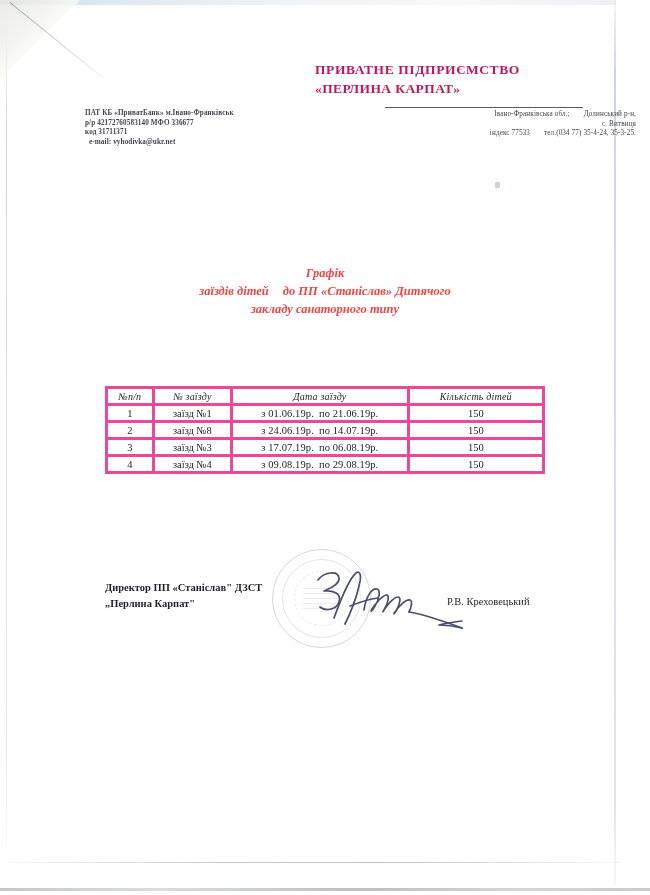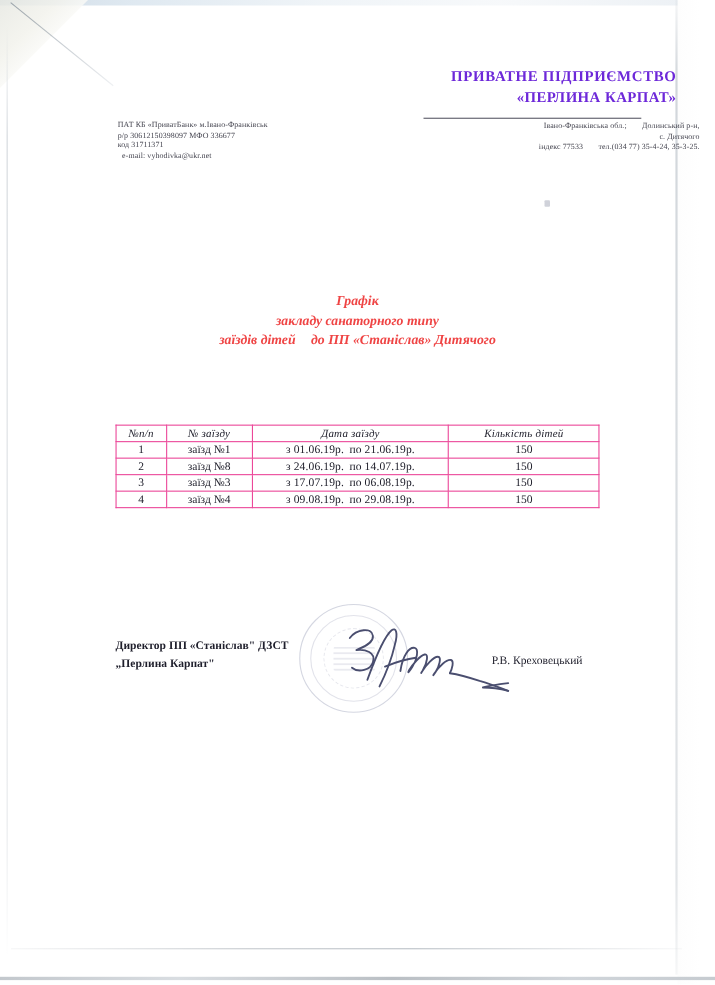--- a/index.html
+++ b/index.html
@@ -53,36 +53,37 @@
     opacity:.85;
   }
   .speck{
     position:absolute;left:495px;top:182px;width:5px;height:6px;
     background:rgba(120,125,150,.35);border-radius:1px;
   }
 
   
   .letterhead-title{
     position:absolute;left:315px;top:60px;width:300px;
-    text-align:right;
+    text-align:left;
     font-weight:bold;font-size:13.5px;letter-spacing:.6px;line-height:19px;
-    color:#6d28d9;
+    color:#be185d;
   }
   .letterhead-title .ln2{letter-spacing:1.2px;}
   .letterhead-title .ln3{letter-spacing:.4px;}
 
   .header-rule{
     position:absolute;left:385px;top:107px;width:198px;height:1px;
     background:#5a5a66;
   }
 
   .bank-block{
-    position:absolute;left:107px;top:109px;width:215px;
+    position:absolute;left:85px;top:109px;width:215px;
     font-size:7.2px;line-height:9.6px;color:#44444f;
     letter-spacing:.1px;
+    font-weight:bold;
   }
   .bank-block .ln{white-space:nowrap;}
   .bank-block .ln.indent{padding-left:4px;}
 
   .addr-block{
     position:absolute;left:406px;top:110px;width:230px;
     font-size:7.2px;line-height:9.6px;color:#44444f;
     letter-spacing:.1px;
   }
   .addr-block .ln{white-space:nowrap;text-align:right;}
@@ -102,21 +103,21 @@
   .doc-title .sp-w{display:inline-block;width:14px;}
 
   
   .sched-table{
     position:absolute;left:105px;top:386px;width:440px;
     border-collapse:collapse;
     font-size:10.5px;
     color:#22222e;
   }
   .sched-table th,.sched-table td{
-    border:1px solid #ec4899;
+    border:3px solid #ec4899;
     padding:0;
     height:14px;
     text-align:center;
     vertical-align:middle;
     font-weight:normal;
   }
   .sched-table th{
     font-style:italic;
     font-size:10px;
     letter-spacing:.2px;
@@ -184,41 +185,41 @@
 <div class="speck"></div>
 
 <div class="letterhead-title">
   <div class="ln1">ПРИВАТНЕ ПІДПРИЄМСТВО</div>
   <div class="ln3">«ПЕРЛИНА КАРПАТ»</div>
 </div>
 <div class="header-rule"></div>
 
 <div class="bank-block">
   <div class="ln">ПАТ КБ «ПриватБанк» м.Івано-Франківськ</div>
-  <div class="ln">р/р 30612150398097  МФО 336677</div>
+  <div class="ln">р/р 42172760583140  МФО 336677</div>
   <div class="ln">код 31711371</div>
   <div class="ln indent">e-mail: vyhodivka@ukr.net</div>
 </div>
 
 <div class="addr-block">
   <div class="ln">
     <span>Івано-Франківська обл.;</span><span class="gap"></span><span>Долинський р-н,</span>
   </div>
-  <div class="ln indent">с. Дитячого</div>
+  <div class="ln indent">с. Витвиця</div>
   <div class="ln">
     <span>індекс 77533</span><span class="gap"></span><span>тел.(034 77)  35-4-24, 35-3-25.</span>
   </div>
 </div>
 
 <div class="doc-title">
   <div class="l1">Графік</div>
-  <div>закладу санаторного типу</div>
   <div>
     <span>заїздів дітей</span><span class="sp-w"></span><span>до ПП «Станіслав» Дитячого</span>
   </div>
+  <div>закладу санаторного типу</div>
 </div>
 
 <table class="sched-table">
   <thead>
     <tr>
       <th class="col-no">№п/п</th>
       <th class="col-shift">№ заїзду</th>
       <th class="col-date">Дата заїзду</th>
       <th class="col-count">Кількість дітей</th>
     </tr>

